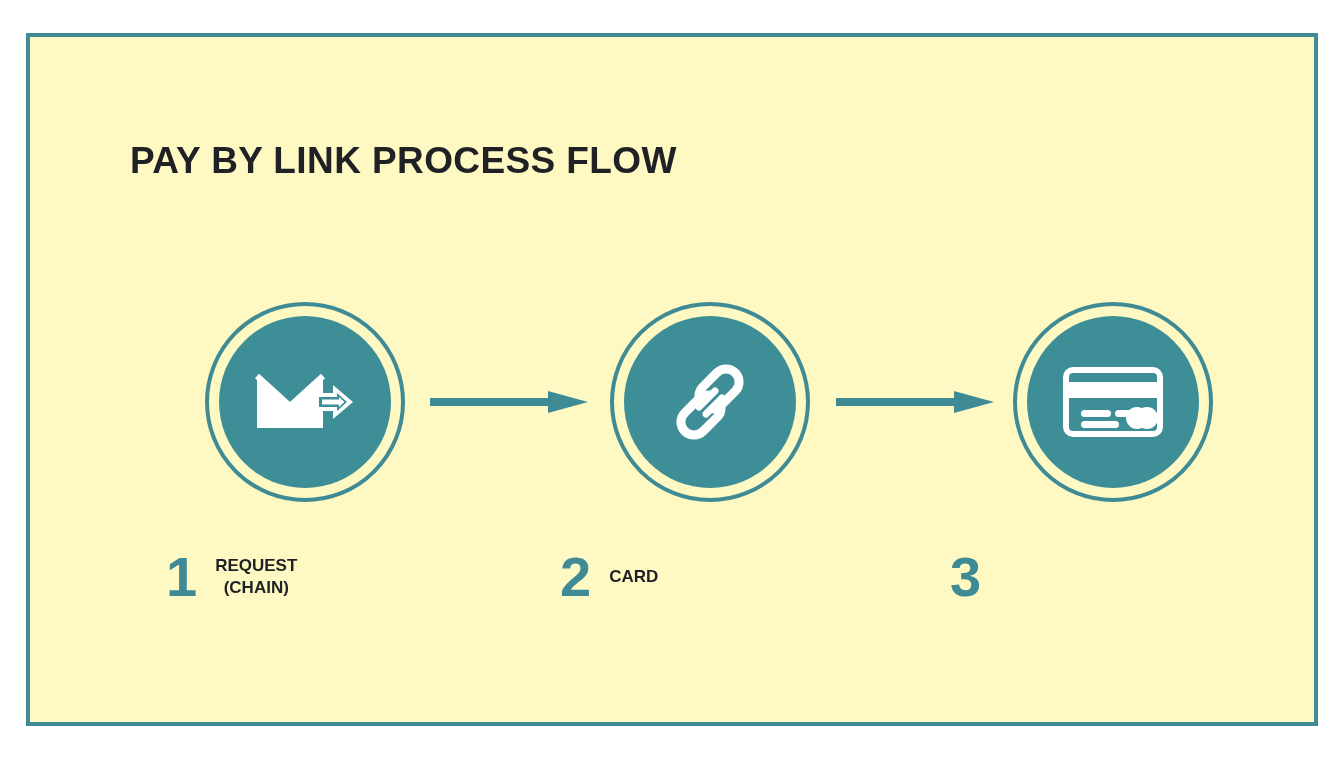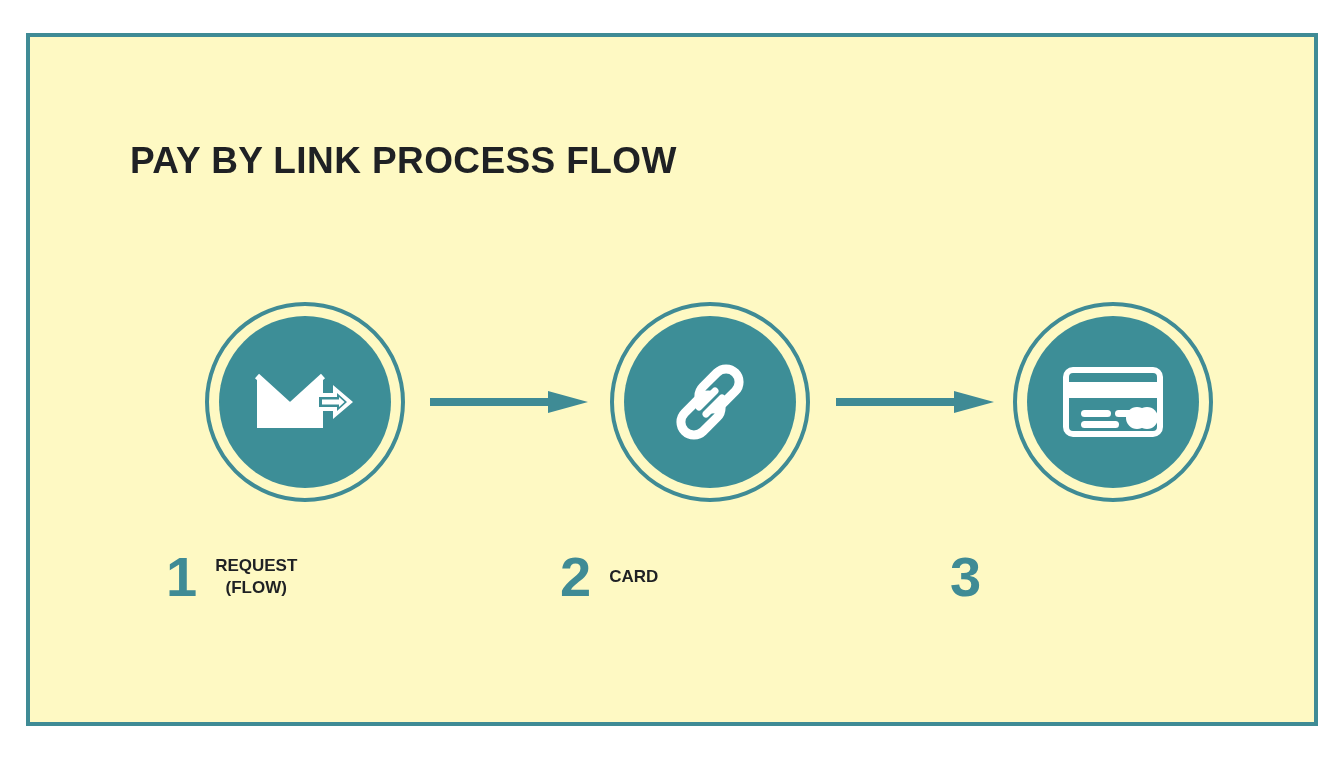--- a/index.html
+++ b/index.html
@@ -185,21 +185,21 @@
               <circle cx="84" cy="52" r="11" fill="#ffffff"></circle>
             </svg>
           </span>
         </div>
       </div>
 
       <div class="step-label" style="left:136px;">
         <span class="step-num">1</span>
         <span class="step-text">
           <span>REQUEST</span>
-          <span>(FLOW)</span>
+          <span>(CHAIN)</span>
         </span>
       </div>
 
       <div class="step-label" style="left:530px;">
         <span class="step-num">2</span>
         <span class="step-text">
           <span>CARD</span>
         </span>
       </div>
 

